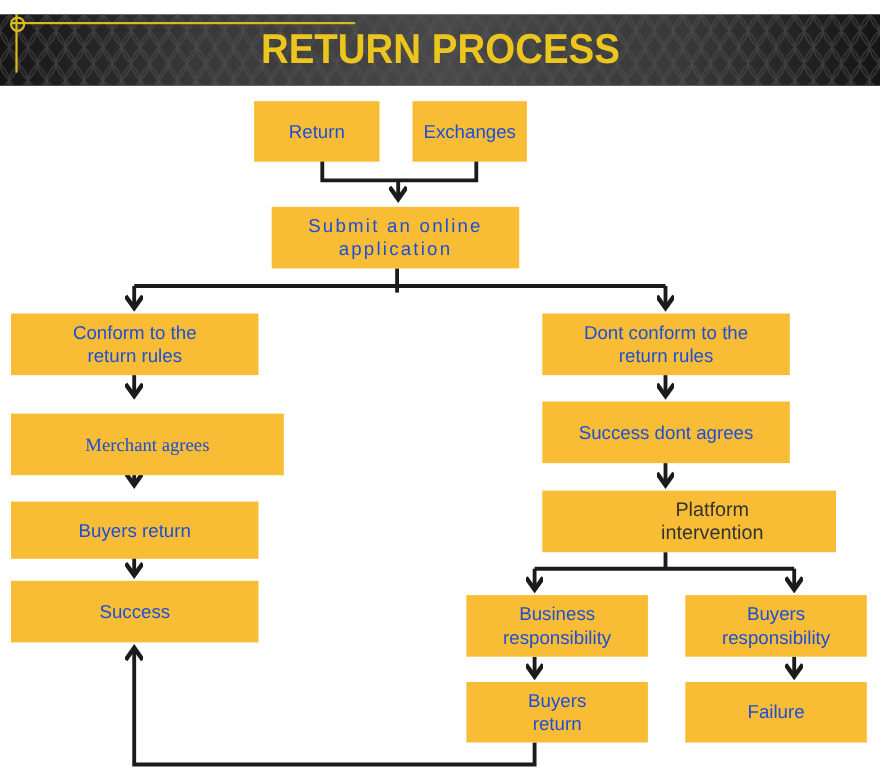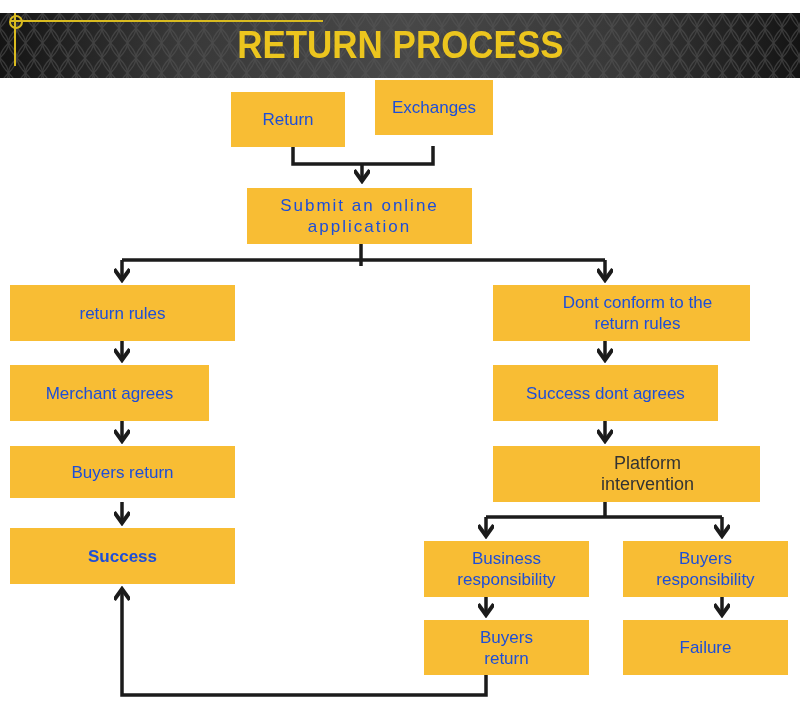--- a/index.html
+++ b/index.html
@@ -24,29 +24,29 @@
   .deco-c{position:absolute;left:9px;top:15px;width:10px;height:10px;border:2px solid #d9bb20;border-radius:50%;}
   
   svg.connectors{position:absolute;left:0;top:0;}
   
   .box{
     position:absolute;background:#f8bd34;color:#1d4ed8;
     display:flex;flex-direction:column;align-items:center;justify-content:center;
     text-align:center;font-size:17px;line-height:21px;
   }
   .b-return{left:231px;top:92px;width:114px;height:55px;}
-  .b-exchanges{left:375px;top:80px;width:118px;height:55px;}
+  .b-exchanges{left:375px;top:92px;width:104px;height:55px;}
   .b-submit{left:247px;top:188px;width:225px;height:56px;letter-spacing:2px;}
   .b-conform{left:10px;top:285px;width:225px;height:56px;}
-  .b-dontconform{left:493px;top:285px;width:225px;height:56px;padding-left:32px;}
-  .b-magrees{left:10px;top:365px;width:199px;height:56px;}
+  .b-dontconform{left:493px;top:285px;width:225px;height:56px;}
+  .b-magrees{left:10px;top:376px;width:248px;height:56px;font-family:Liberation Serif, serif;}
   .b-mdont{left:493px;top:365px;width:225px;height:56px;}
-  .b-breturn{left:10px;top:446px;width:225px;height:52px;}
+  .b-breturn{left:10px;top:456px;width:225px;height:52px;}
   .b-platform{left:493px;top:446px;width:225px;height:56px;color:#333333;font-size:18px;padding-left:42px;}
-  .b-success{left:10px;top:528px;width:225px;height:56px;font-weight:bold;}
+  .b-success{left:10px;top:528px;width:225px;height:56px;}
   .b-bizresp{left:424px;top:541px;width:165px;height:56px;}
   .b-buyresp{left:623px;top:541px;width:165px;height:56px;}
   .b-breturn2{left:424px;top:620px;width:165px;height:55px;}
   .b-failure{left:623px;top:620px;width:165px;height:55px;}
 </style>
 </head>
 <body>
 
 <div class="stage">
 
@@ -111,20 +111,21 @@
     <span>Return</span>
   </div>
   <div class="box b-exchanges">
     <span>Exchanges</span>
   </div>
   <div class="box b-submit">
     <span>Submit an online</span>
     <span>application</span>
   </div>
   <div class="box b-conform">
+    <span>Conform to the</span>
     <span>return rules</span>
   </div>
   <div class="box b-dontconform">
     <span>Dont conform to the</span>
     <span>return rules</span>
   </div>
   <div class="box b-magrees">
     <span>Merchant agrees</span>
   </div>
   <div class="box b-mdont">

